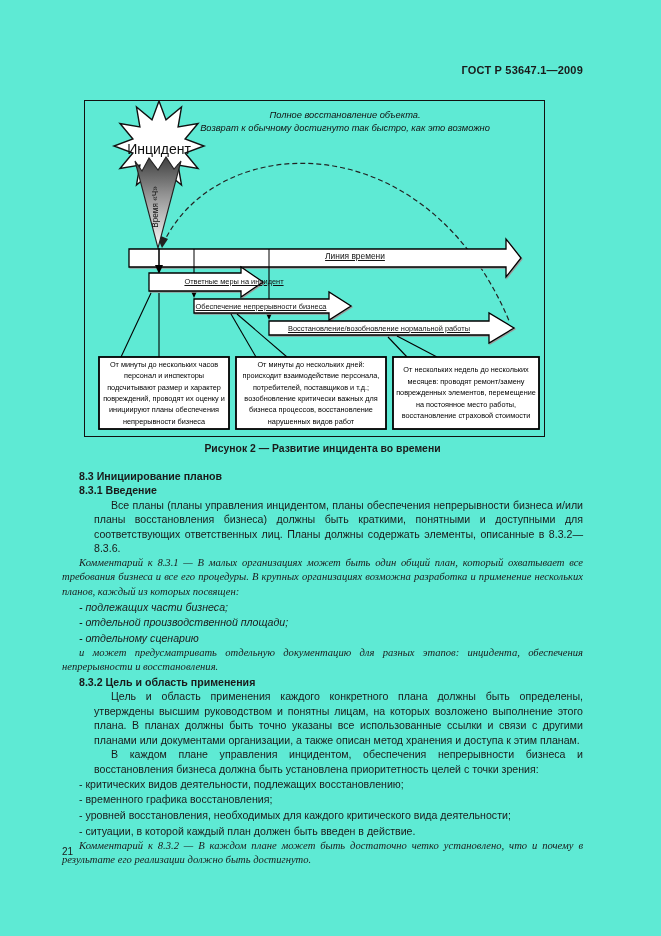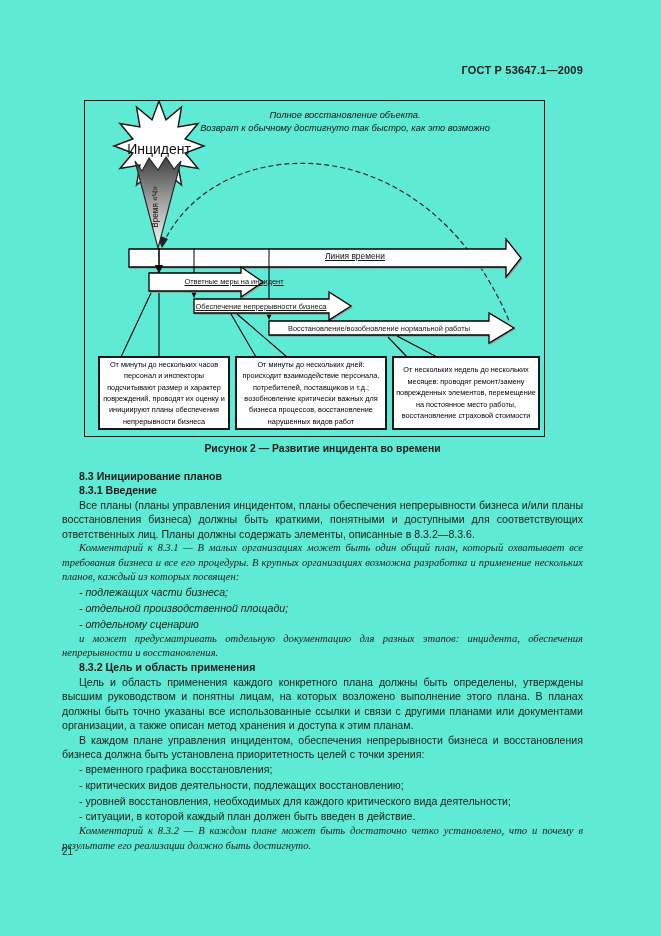--- a/index.html
+++ b/index.html
@@ -10,33 +10,33 @@
         font-size:11px;font-weight:700;letter-spacing:.2px;}
   
   #figure{position:absolute;left:84px;top:100px;width:459px;height:335px;border:1.5px solid #111;}
   #figure svg{position:absolute;left:0;top:0;}
   .flabel{position:absolute;font-size:8px;color:#111;}
   #top-note{left:95px;top:8px;width:330px;text-align:center;font-size:9.3px;line-height:13px;font-style:italic;}
   #incident-label{left:40px;top:40px;width:68px;text-align:center;font-size:14px;}
   #timeline-label{left:170px;top:150px;width:200px;text-align:center;font-size:8.4px;text-decoration:underline;}
   #arrow1-label{left:55px;top:175.5px;width:110px;text-align:center;font-size:7.4px;text-decoration:underline;margin-left:39px;}
   #arrow2-label{left:101px;top:201px;width:150px;text-align:center;font-size:7.4px;text-decoration:underline;}
-  #arrow3-label{left:179px;top:223px;width:230px;text-align:center;font-size:7.4px;}
+  #arrow3-label{left:179px;top:223px;width:230px;text-align:center;font-size:7.4px;text-decoration:underline;}
   .fig-box-text{position:absolute;top:258px;height:68px;display:flex;align-items:center;justify-content:center;
         text-align:center;font-size:7.3px;line-height:11.4px;color:#000;}
   #box1-text{left:17px;width:124px;}
   #box2-text{left:154px;width:144px;}
   #box3-text{left:311px;width:140px;text-align:center;}
   .sh{filter:drop-shadow(1.5px 1.5px 0 #9a9a9a);}
   
   #caption{position:absolute;left:62px;top:443px;width:521px;text-align:center;font-size:10.4px;font-weight:700;}
   
   #content{position:absolute;left:62px;top:469px;width:521px;font-size:10.6px;line-height:14.45px;}
   #content .h{font-weight:700;text-indent:17px;}
-  #content .p{text-align:justify;text-indent:17px;}
+  #content .p{text-align:justify;text-indent:17px;margin-left:32px;}
   #content .c{text-align:justify;text-indent:17px;font-style:italic;font-family:Liberation Serif, serif;}
   #content .li{text-indent:17px;padding:.6px 0;}
   #content .li-i{text-indent:17px;font-style:italic;padding:.6px 0;}
   
   #page-number{position:absolute;left:62px;top:846px;width:521px;text-align:left;font-size:10px;}
 </style>
 </head>
 <body>
 
 <div id="page">
@@ -112,21 +112,21 @@
       <div class="h">8.3.1 Введение</div>
       <div class="p">Все планы (планы управления инцидентом, планы обеспечения непрерывности бизнеса и/или планы восстановления бизнеса) должны быть краткими, понятными и доступными для соответствующих ответственных лиц. Планы должны содержать элементы, описанные в 8.3.2—8.3.6.</div>
       <div class="c">Комментарий к 8.3.1 — В малых организациях может быть один общий план, который охватывает все требования бизнеса и все его процедуры. В крупных организациях возможна разработка и применение нескольких планов, каждый из которых посвящен:</div>
       <div class="li-i">- подлежащих части бизнеса;</div>
       <div class="li-i">- отдельной производственной площади;</div>
       <div class="li-i">- отдельному сценарию</div>
       <div class="c">и может предусматривать отдельную документацию для разных этапов: инцидента, обеспечения непрерывности и восстановления.</div>
       <div class="h">8.3.2 Цель и область применения</div>
       <div class="p">Цель и область применения каждого конкретного плана должны быть определены, утверждены высшим руководством и понятны лицам, на которых возложено выполнение этого плана. В планах должны быть точно указаны все использованные ссылки и связи с другими планами или документами организации, а также описан метод хранения и доступа к этим планам.</div>
       <div class="p">В каждом плане управления инцидентом, обеспечения непрерывности бизнеса и восстановления бизнеса должна быть установлена приоритетность целей с точки зрения:</div>
+      <div class="li">- критических видов деятельности, подлежащих восстановлению;</div>
       <div class="li">- временного графика восстановления;</div>
-      <div class="li">- критических видов деятельности, подлежащих восстановлению;</div>
       <div class="li">- уровней восстановления, необходимых для каждого критического вида деятельности;</div>
       <div class="li">- ситуации, в которой каждый план должен быть введен в действие.</div>
       <div class="c">Комментарий к 8.3.2 — В каждом плане может быть достаточно четко установлено, что и почему в результате его реализации должно быть достигнуто.</div>
     </div>
 
   <div id="page-number">21</div>
 </div>
 
 </body></html>

